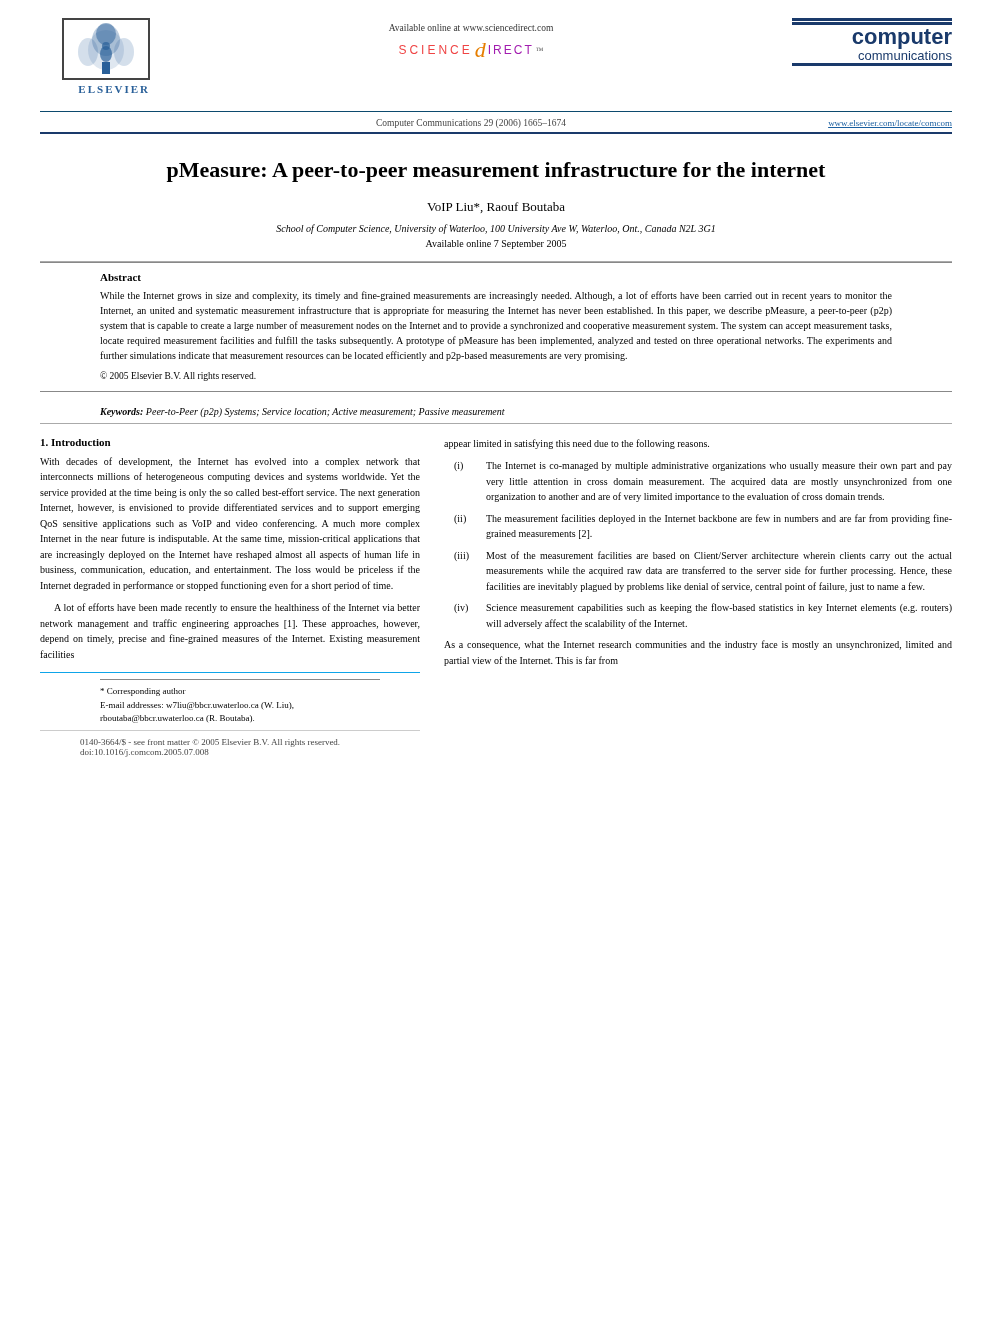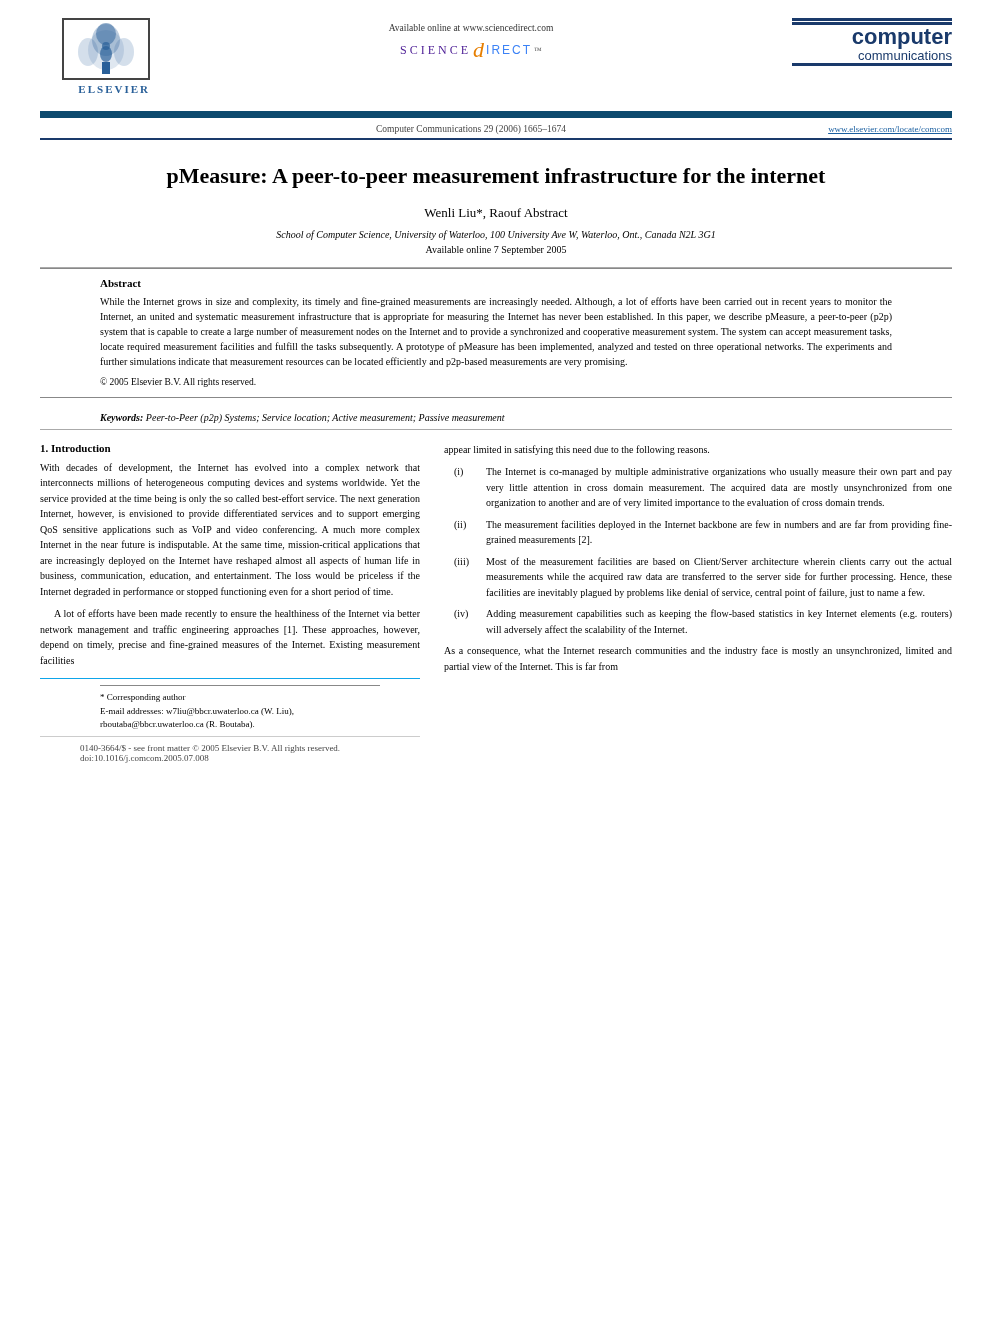--- a/index.html
+++ b/index.html
@@ -67,35 +67,35 @@
     }
     .sciencedirect-logo {
       display: flex;
       align-items: center;
       gap: 2px;
       margin-bottom: 6px;
     }
     .sd-science {
       font-size: 12px;
       letter-spacing: 3px;
-      color: #4c1d95;
+      color: #ef4444;
       text-transform: uppercase;
-      font-family: Liberation Serif, serif;
+      font-family: Liberation Sans, sans-serif;
     }
     .sd-d {
       font-size: 22px;
       color: #e67e00;
       font-style: italic;
       font-family: Georgia, serif;
       line-height: 1;
     }
     .sd-direct {
       font-size: 12px;
       letter-spacing: 2px;
-      color: #3b82f6;
+      color: #a21caf;
       text-transform: uppercase;
       font-family: Arial, sans-serif;
     }
     .sd-tm {
       font-size: 8px;
       color: #555;
       vertical-align: super;
     }
     .computer-comm-logo {
       width: 160px;
@@ -119,21 +119,21 @@
       width: 160px;
       height: 3px;
       background: #1a3a6b;
       margin-bottom: 1px;
     }
     .header-journal-line {
       display: flex;
       justify-content: space-between;
       align-items: flex-end;
       padding: 6px 0 4px 0;
-      border-top: 7px solid #0c4a6e;
+      border-top: 1px solid #0c4a6e;
       margin-top: 8px;
     }
     .journal-citation {
       font-size: 9.5px;
       color: #444;
       text-align: center;
       flex: 1;
     }
     .journal-url {
       font-size: 9px;
@@ -334,21 +334,21 @@
       <div style="width:160px; text-align:right;">
         <div class="journal-url">www.elsevier.com/locate/comcom</div>
       </div>
     </div>
   </div>
 
   <hr class="divider-top">
 
   <div class="title-section">
     <div class="paper-title">pMeasure: A peer-to-peer measurement infrastructure for the internet</div>
-    <div class="authors">Wenli Liu*, Raouf Abstract</div>
+    <div class="authors">VoIP Liu*, Raouf Boutaba</div>
     <div class="affiliation">School of Computer Science, University of Waterloo, 100 University Ave W, Waterloo, Ont., Canada N2L 3G1</div>
     <div class="available-date">Available online 7 September 2005</div>
   </div>
 
   <hr class="divider-thin">
 
   <div class="abstract-section">
     <div class="section-heading">Abstract</div>
     <div class="abstract-text">While the Internet grows in size and complexity, its timely and fine-grained measurements are increasingly needed. Although, a lot of efforts have been carried out in recent years to monitor the Internet, an united and systematic measurement infrastructure that is appropriate for measuring the Internet has never been established. In this paper, we describe pMeasure, a peer-to-peer (p2p) system that is capable to create a large number of measurement nodes on the Internet and to provide a synchronized and cooperative measurement system. The system can accept measurement tasks, locate required measurement facilities and fulfill the tasks subsequently. A prototype of pMeasure has been implemented, analyzed and tested on three operational networks. The experiments and further simulations indicate that measurement resources can be located efficiently and p2p-based measurements are very promising.</div>
     <div class="copyright-line abstract-text">© 2005 Elsevier B.V. All rights reserved.</div>
@@ -398,21 +398,21 @@
         <li>
           <span class="li-label">(ii)</span>
           <span class="li-text">The measurement facilities deployed in the Internet backbone are few in numbers and are far from providing fine-grained measurements [2].</span>
         </li>
         <li>
           <span class="li-label">(iii)</span>
           <span class="li-text">Most of the measurement facilities are based on Client/Server architecture wherein clients carry out the actual measurements while the acquired raw data are transferred to the server side for further processing. Hence, these facilities are inevitably plagued by problems like denial of service, central point of failure, just to name a few.</span>
         </li>
         <li>
           <span class="li-label">(iv)</span>
-          <span class="li-text">Adding measurement capabilities such as keeping the flow-based statistics in key Internet elements (e.g. routers) will adversely affect the scalability of the Internet.</span>
+          <span class="li-text">Science measurement capabilities such as keeping the flow-based statistics in key Internet elements (e.g. routers) will adversely affect the scalability of the Internet.</span>
         </li>
       </ol>
 
       <div class="body-text">
         <p class="no-indent">As a consequence, what the Internet research communities and the industry face is mostly an unsynchronized, limited and partial view of the Internet. This is far from</p>
       </div>
     </div>
   </div>
 
 </div>

